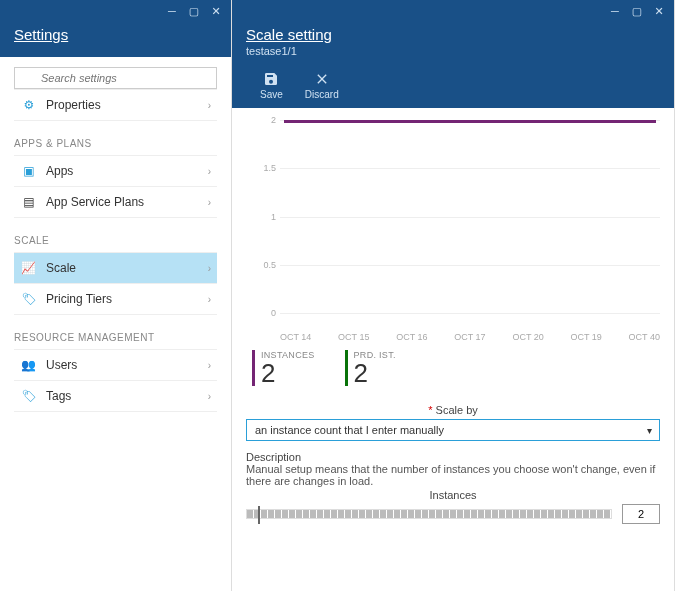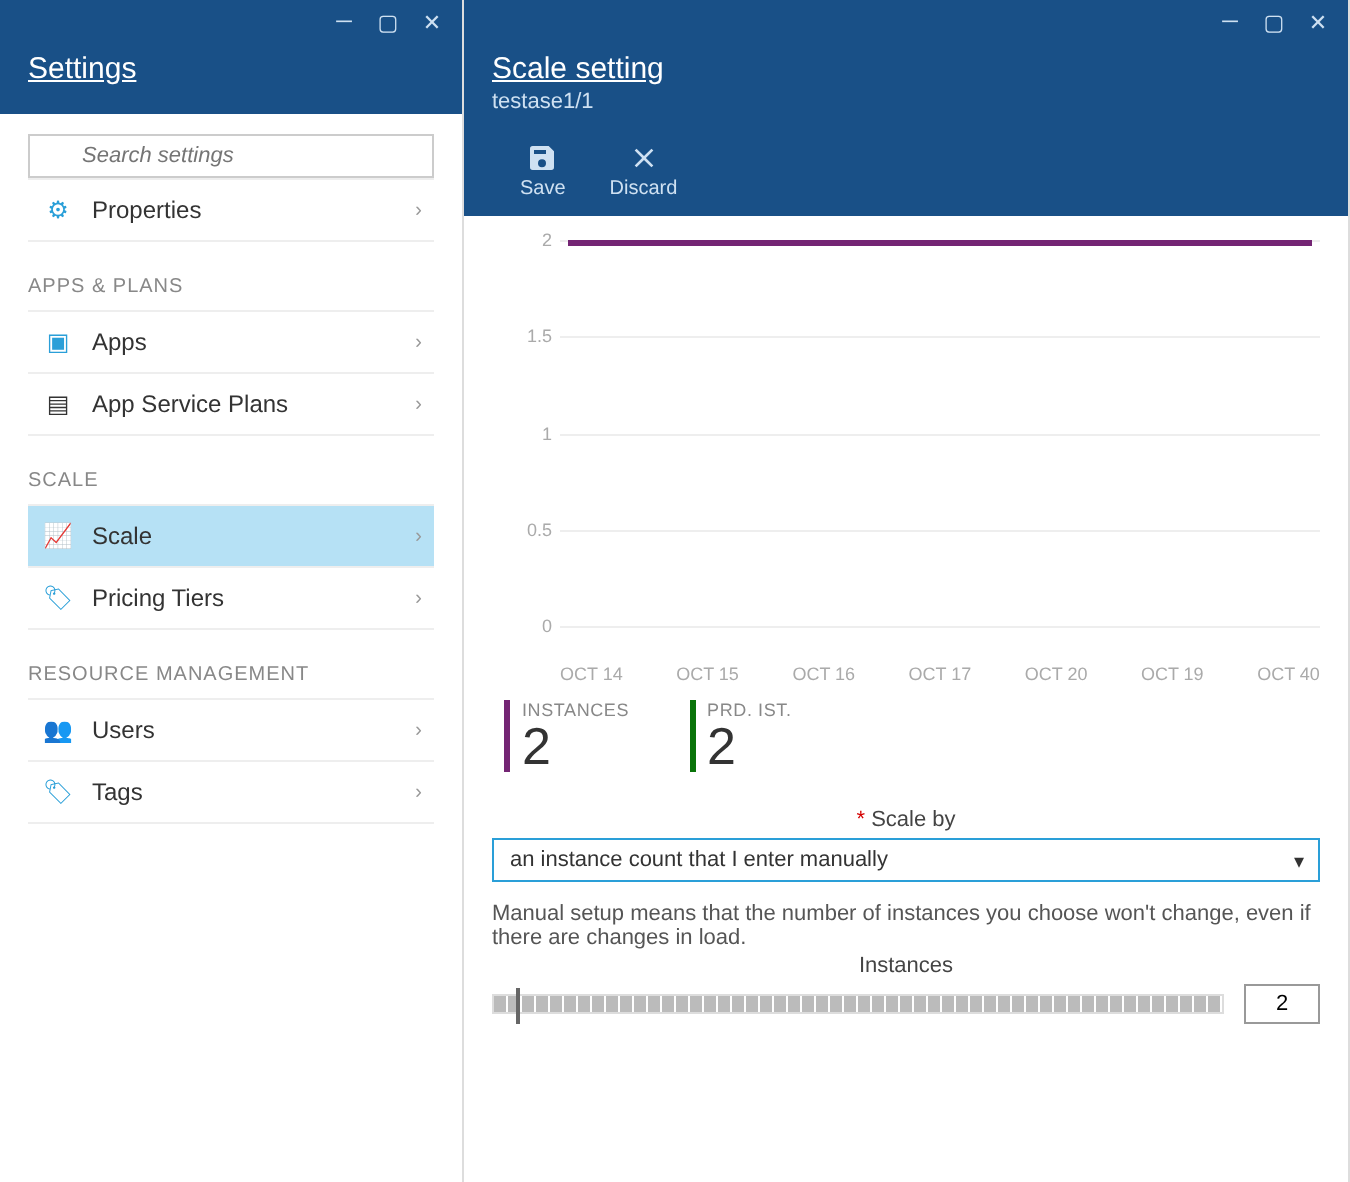--- a/index.html
+++ b/index.html
@@ -247,20 +247,21 @@
       <span class="req">*</span>
       <span>Scale by</span>
     </div>
     <div class="select-wrap">
       <select class="select">
         <option>an instance count that I enter manually</option>
       </select>
       <span class="caret">▾</span>
     </div>
 
+    <div class="desc-head">Description</div>
     <div class="desc-body">Manual setup means that the number of instances you choose won't change, even if there are changes in load.</div>
 
     <div class="field-label">Instances</div>
     <div class="slider-row">
       <div class="slider">
         <div class="thumb" style="left:3%"></div>
       </div>
       <input class="inst-input" value="2" style="">
     </div>
 

